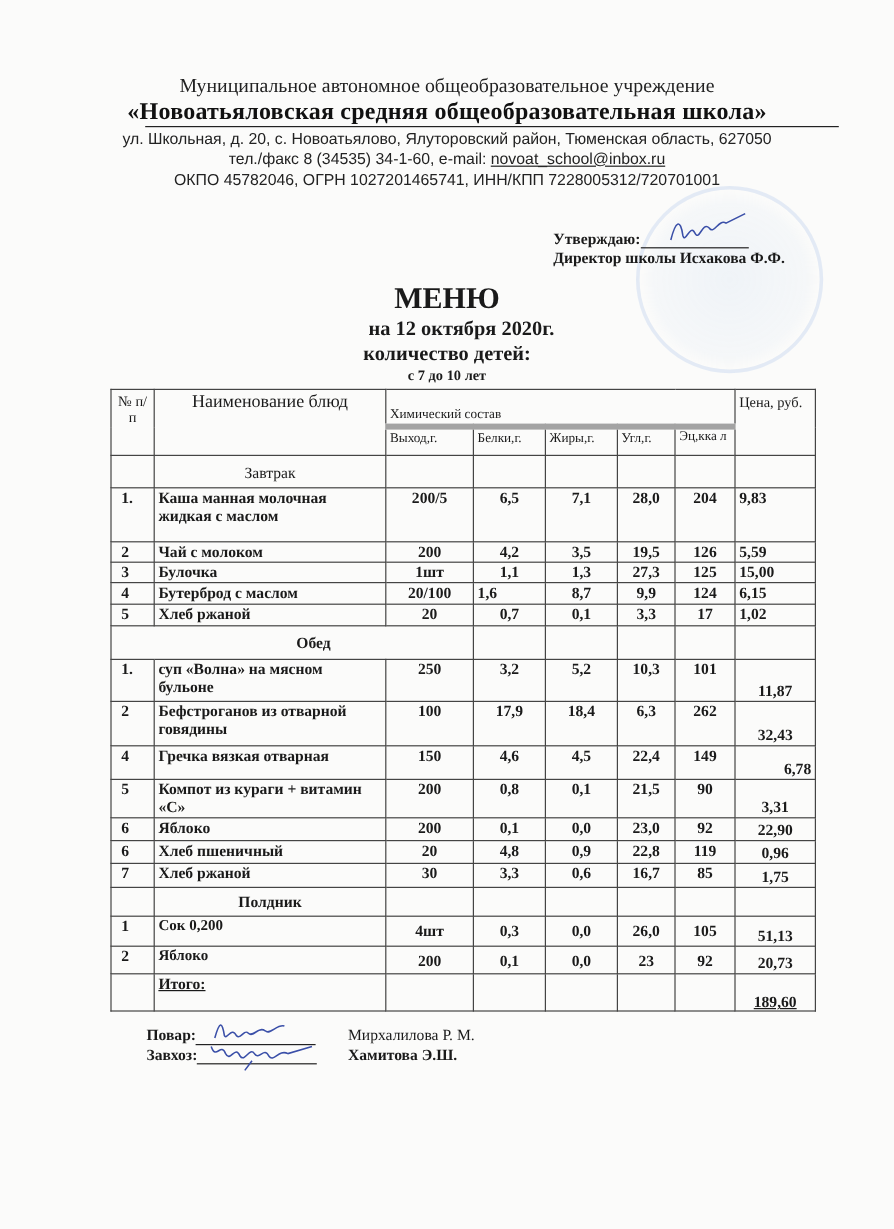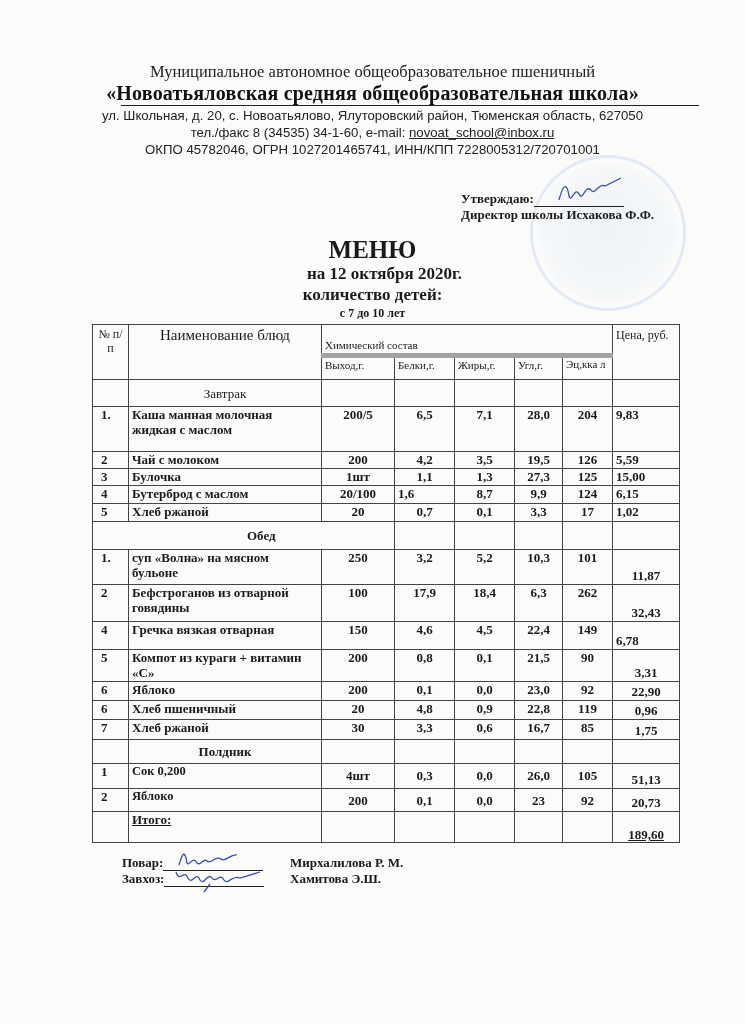--- a/index.html
+++ b/index.html
@@ -34,28 +34,28 @@
   .hdr { font-weight:normal; font-size:12px; }
   .b { font-weight:bold; }
   .c { text-align:center; }
   .price-big { font-size:16px; font-weight:bold; }
   .section { text-align:center; font-size:15px; }
   .section-b { text-align:center; font-size:15px; font-weight:bold; }
 
   .cook { left:122px; top:855px; font-size:13px; font-weight:bold; }
   .storekeeper { left:122px; top:871px; font-size:13px; font-weight:bold; }
   .sign-line { display:inline-block; width:100px; border-bottom:1px solid #222; height:12px; vertical-align:bottom; }
-  .cook-name { left:290px; top:855px; font-size:13px; font-weight:bold; }
+  .cook-name { left:290px; top:855px; font-size:13px; font-weight:normal; }
   .store-name { left:290px; top:871px; font-size:13px; font-weight:bold; }
   .sig { stroke:#3a4fa8; fill:none; stroke-width:1.3; }
 </style>
 </head>
 <body>
 
-<div class="abs org-line1">Муниципальное автономное общеобразовательное пшеничный</div>
+<div class="abs org-line1">Муниципальное автономное общеобразовательное учреждение</div>
 <div class="abs org-line2">«Новоатьяловская средняя общеобразовательная школа»</div>
 <div class="abs org-rule"></div>
 <div class="abs addr addr1">ул. Школьная, д. 20, с. Новоатьялово, Ялуторовский район, Тюменская область, 627050</div>
 <div class="abs addr addr2"><span>тел./факс 8 (34535) 34-1-60,  e-mail: </span><span class="email">novoat_school@inbox.ru</span></div>
 <div class="abs addr addr3">ОКПО 45782046, ОГРН 1027201465741, ИНН/КПП 7228005312/720701001</div>
 
 <div class="abs stamp"></div>
 <div class="abs approve"><span>Утверждаю:</span><span class="approve-line"></span></div>
 <svg class="abs sign-director" viewBox="0 0 70 30">
   <path class="sig" d="M4 24 C8 8, 12 6, 14 20 C16 28, 20 10, 24 18 C28 26, 30 8, 36 14 C40 20, 44 6, 50 10 L 66 2"></path>
@@ -182,21 +182,21 @@
         <td class="price-big" style="vertical-align: bottom; padding-bottom: 1px; text-align: center;">32,43</td>
       </tr>
       <tr style="height: 28px;">
         <td class="b c" style="text-align: left; padding-left: 8px;">4</td>
         <td class="b">Гречка вязкая отварная</td>
         <td class="b c">150</td>
         <td class="b c">4,6</td>
         <td class="b c">4,5</td>
         <td class="b c">22,4</td>
         <td class="b c">149</td>
-        <td class="price-big" style="vertical-align: bottom; padding-bottom: 1px; text-align: left;">6,78</td>
+        <td class="price-big" style="vertical-align: bottom; padding-bottom: 1px; text-align: right;">6,78</td>
       </tr>
       <tr style="height: 32px;">
         <td class="b c" style="text-align: left; padding-left: 8px;">5</td>
         <td class="b">Компот из кураги + витамин «С»</td>
         <td class="b c">200</td>
         <td class="b c">0,8</td>
         <td class="b c">0,1</td>
         <td class="b c">21,5</td>
         <td class="b c">90</td>
         <td class="price-big" style="vertical-align: bottom; padding-bottom: 1px; text-align: center;">3,31</td>

